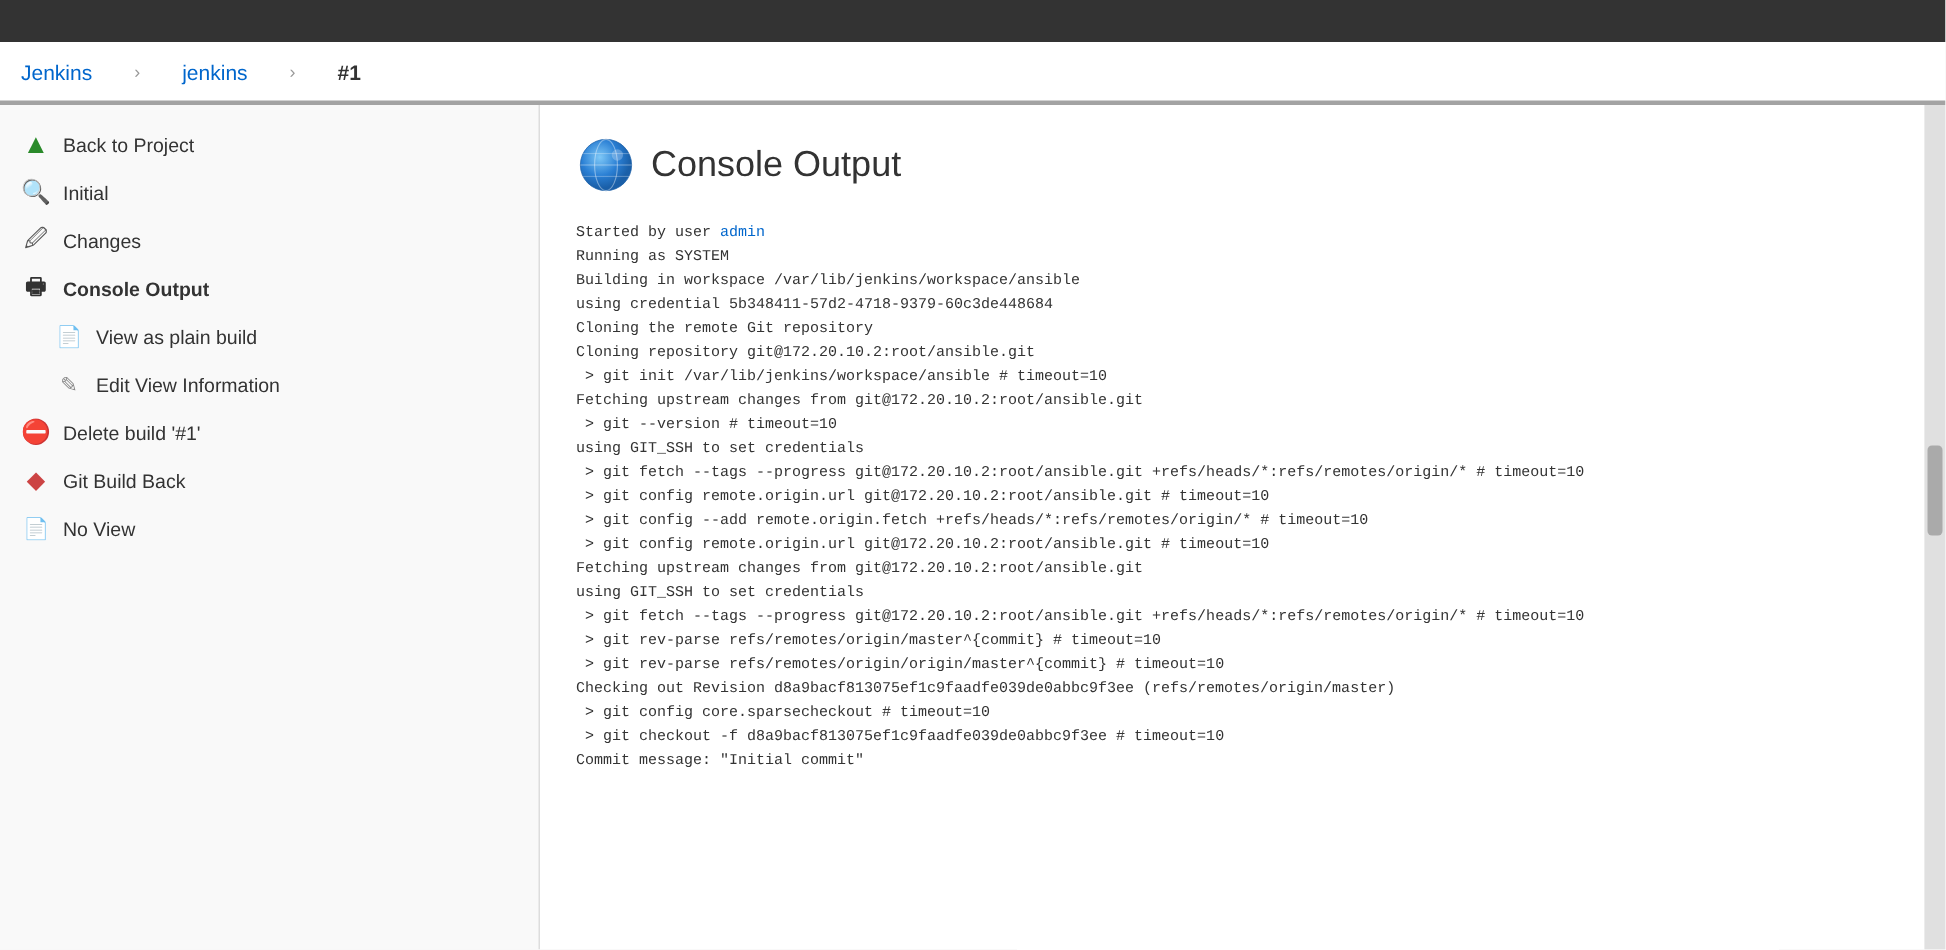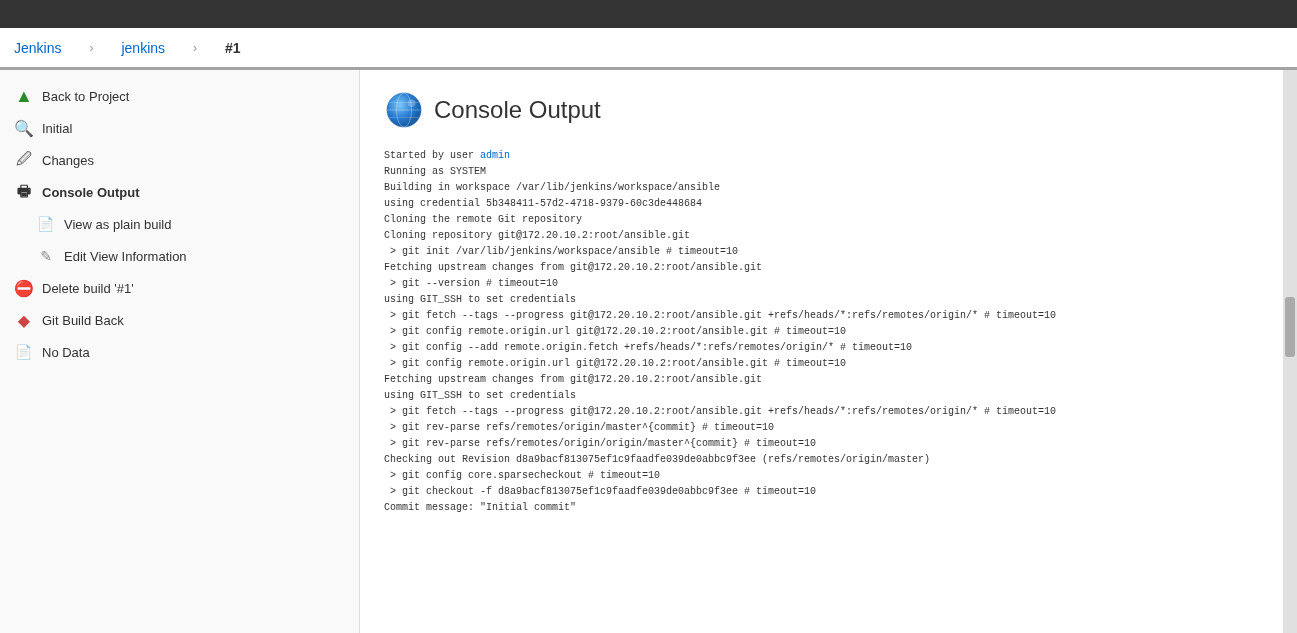--- a/index.html
+++ b/index.html
@@ -193,21 +193,21 @@
       <span>Delete build '#1'</span>
     </div>
 
     <div class="sidebar-item">
       <span class="icon" style="color:#c44; font-size:16px;">◆</span>
       <span>Git Build Back</span>
     </div>
 
     <div class="sidebar-item">
       <span class="icon" style="color:#555; font-size:14px;">📄</span>
-      <span>No Data</span>
+      <span>No View</span>
     </div>
 
   </div>
 
   <div class="content-area">
 
     <div class="page-title">
       <div class="globe-icon">
         <svg class="globe-svg" viewBox="0 0 40 40" xmlns="http://www.w3.org/2000/svg">
           <defs>

